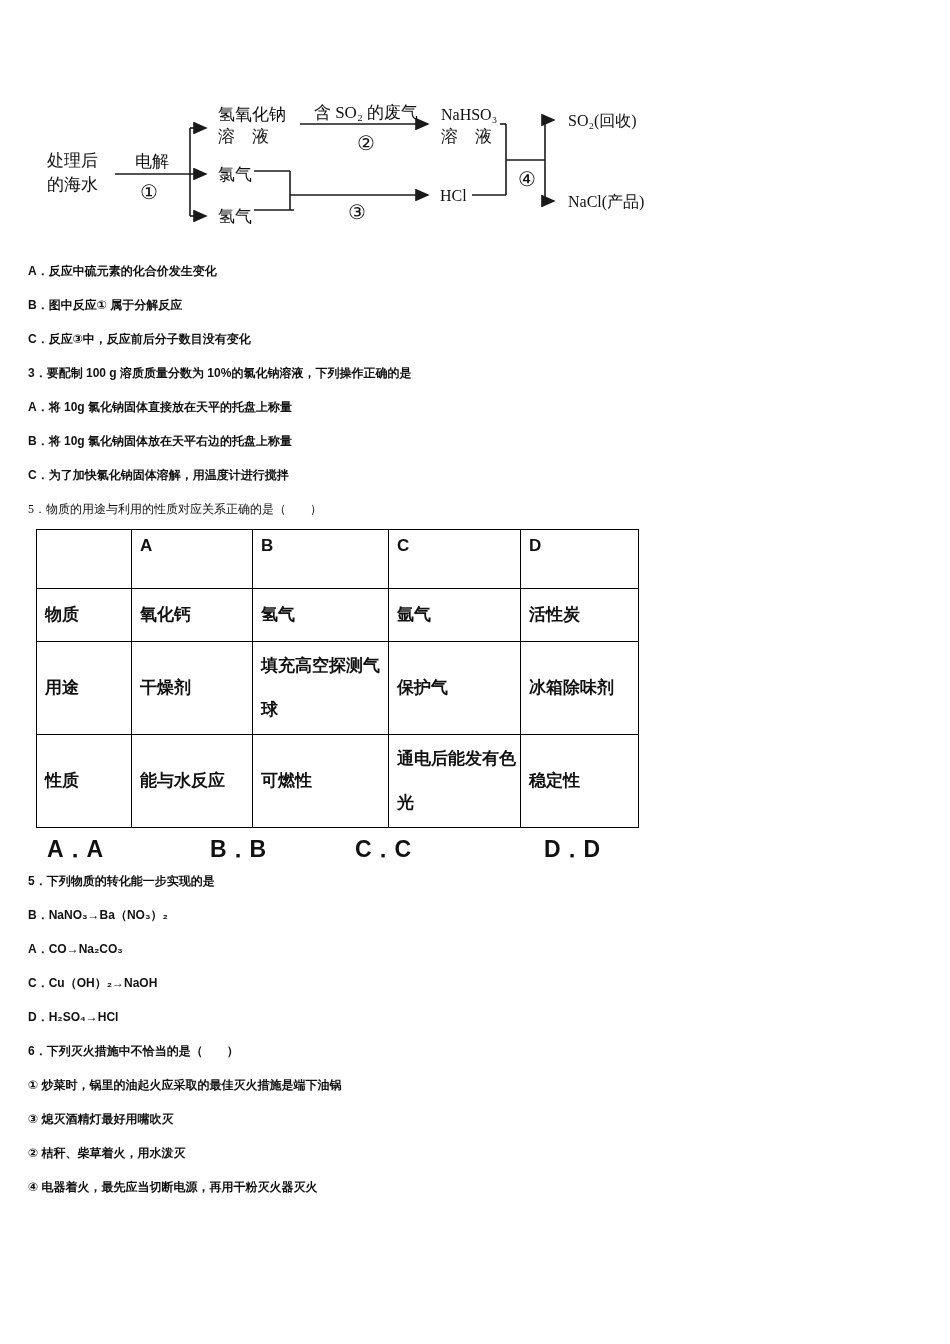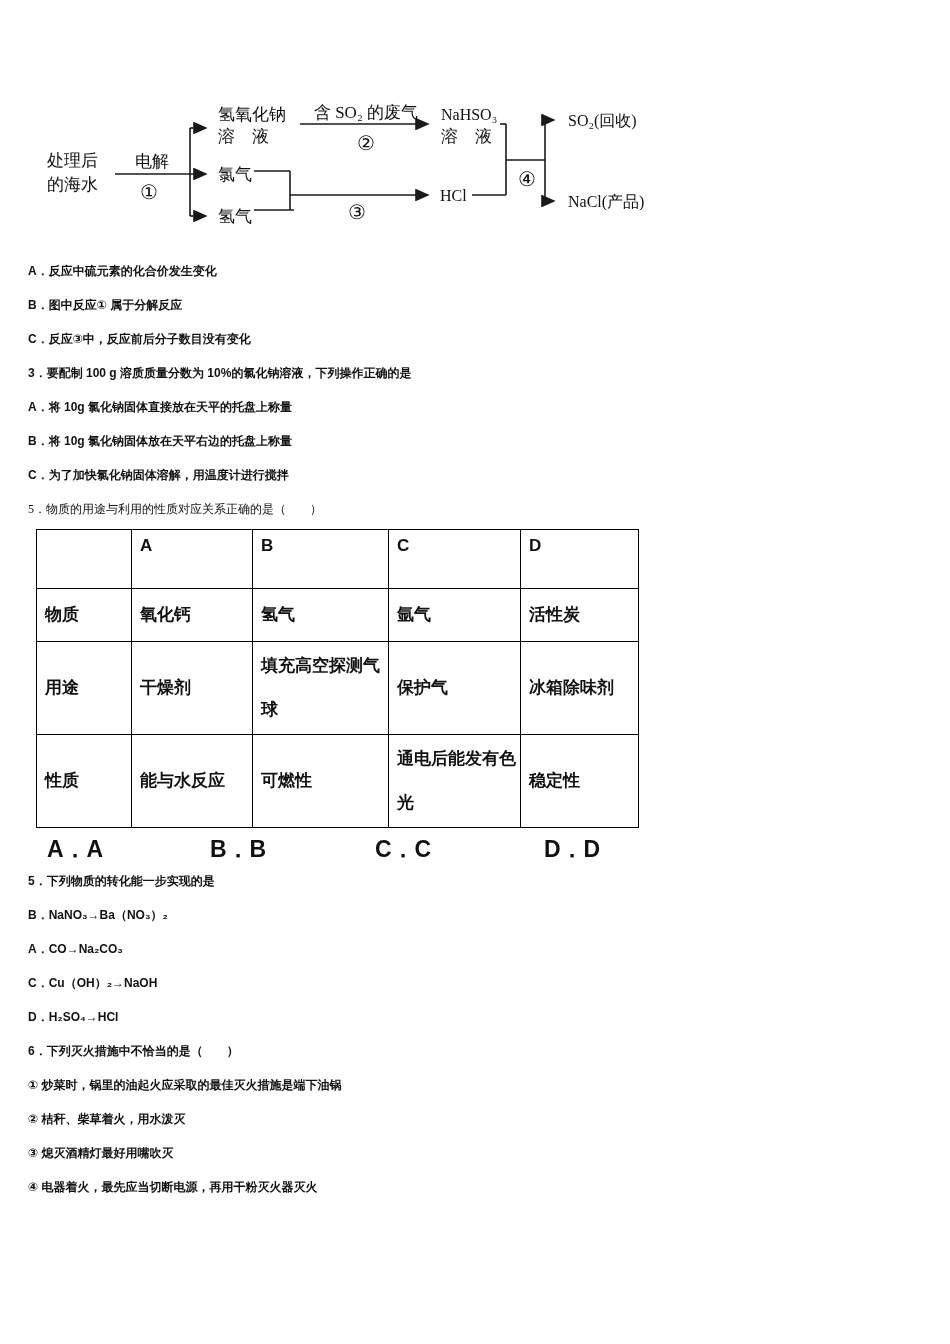--- a/index.html
+++ b/index.html
@@ -34,21 +34,21 @@
     vertical-align:middle; line-height:44px; overflow:hidden;
   }
   table.q4tbl tr.hd td { vertical-align:top; padding-top:4px; line-height:24px; height:52px; }
   table.q4tbl tr.r1 td { height:48px; }
   table.q4tbl tr.r2 td { height:85px; }
   table.q4tbl tr.r3 td { height:80px; }
   .ansrow { position:relative; height:30px; margin-top:6px; font-size:23px; font-weight:bold; }
   .ansrow span { position:absolute; top:0; line-height:30px; }
   .ansrow .a0 { left:47px; }
   .ansrow .a1 { left:210px; }
-  .ansrow .a2 { left:375px;text-align:center; }
+  .ansrow .a2 { left:355px;text-align:center; }
   .ansrow .a3 { left:544px; }
 </style>
 </head>
 <body>
 
 <div class="page">
 
   <svg class="flow-svg" width="665" height="150" viewBox="0 0 665 150">
     <defs>
       <marker id="arr" markerWidth="9" markerHeight="8" refX="8" refY="4" orient="auto">
@@ -153,17 +153,17 @@
   </div>
 
   <div class="ln">5．下列物质的转化能一步实现的是</div>
   <div class="ln">B．NaNO₃→Ba（NO₃）₂</div>
   <div class="ln">A．CO→Na₂CO₃</div>
   <div class="ln">C．Cu（OH）₂→NaOH</div>
   <div class="ln">D．H₂SO₄→HCl</div>
 
   <div class="ln">6．下列灭火措施中不恰当的是（　　）</div>
   <div class="ln">① 炒菜时，锅里的油起火应采取的最佳灭火措施是端下油锅</div>
+  <div class="ln">③ 熄灭酒精灯最好用嘴吹灭</div>
   <div class="ln">② 桔秆、柴草着火，用水泼灭</div>
-  <div class="ln">③ 熄灭酒精灯最好用嘴吹灭</div>
   <div class="ln">④ 电器着火，最先应当切断电源，再用干粉灭火器灭火</div>
 
 </div>
 
 </body></html>

